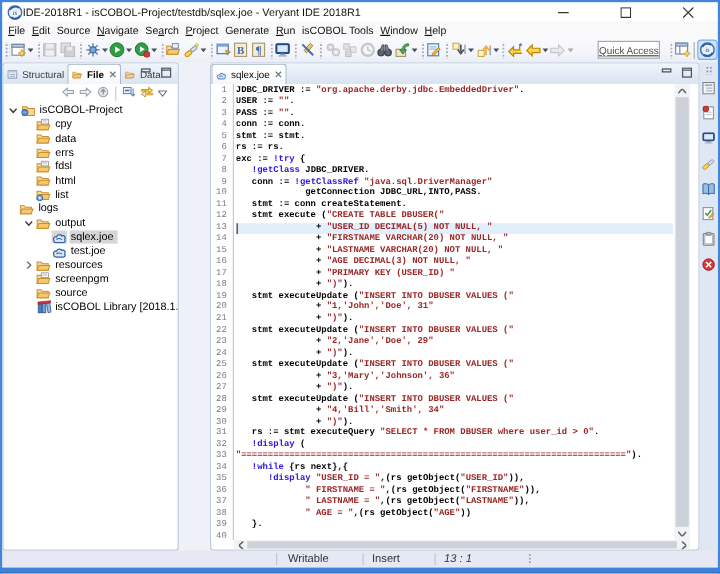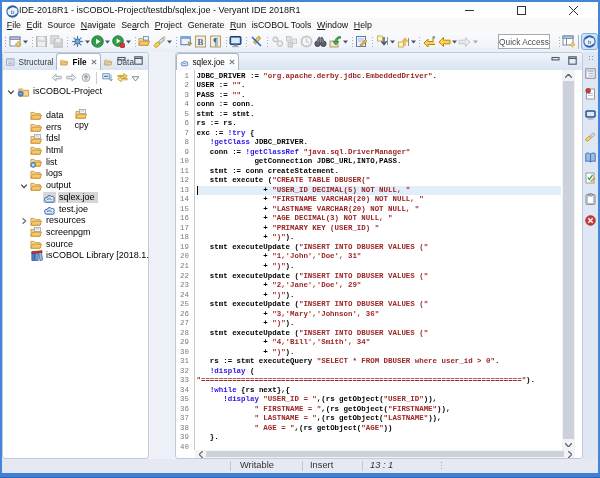--- a/index.html
+++ b/index.html
@@ -31,21 +31,21 @@
              background-size:3px 3px; background-position:0 1px; }
   .tb-sep { width:6px; height:14px;
             background-image:radial-gradient(circle, #a8aebc 32%, transparent 36%);
             background-size:3px 3px; background-position:2px 1px; background-repeat:repeat-y; }
   .tb-btn { height:18px; display:flex; align-items:center; padding:0; }
   .tb-btn .ic { width:13px; height:13px; margin:0 0.8px; }
   .tb-btn.disabled { opacity:0.45; filter:grayscale(1); }
   .dd { width:6px; height:13px; display:flex; align-items:center; justify-content:center; }
   #quick-access { position:absolute; left:496px; top:3px; width:52px; height:15px; border:1px solid #a3a9b3;
                   background:#fff; font-size:8.3px; color:#4c4c4c; display:flex; align-items:center; justify-content:center;
-                  white-space:nowrap; }
+                  white-space:nowrap;text-decoration:underline; }
   #qa-sep { position:absolute; left:554px; top:4px; }
   #persp-open { position:absolute; left:560px; top:3px; }
   #persp-div { position:absolute; left:576px; top:4px; width:1px; height:14px; background:#aab2c0; }
   #persp-active { position:absolute; left:579px; top:2px; width:17px; height:17px; border:1px solid #84aede;
                   border-radius:3px; background:#cfe3f8; display:flex; align-items:center; justify-content:center; }
 
   
   #workspace { position:absolute; left:0; top:50px; width:596px; height:407px; background:#eef1f8; }
 
   .panel { position:absolute; background:#fff; border:1px solid #bfcadb; border-radius:3px; overflow:hidden; }
@@ -556,21 +556,21 @@
             </span>
             <span class="nicon">
               <svg width="14" height="12" viewBox="0 0 14 12">
                 <path d="M2,2.8 L2,10.5 L12.5,10.5 L12.5,4.2 L7,4.2 L5.8,2.8 Z" fill="#f6d58d" stroke="#c98f2e" stroke-width="0.9"></path>
                 <circle cx="4" cy="7.8" r="2.8" fill="#7da3d4" stroke="#2b5ea8" stroke-width="0.8"></circle>
                 <path d="M2.4,6.6 a2.8,2.8 0 0,1 3.2,0 M2.4,9 a2.8,2.8 0 0,0 3.2,0" fill="none" stroke="#2b5ea8" stroke-width="0.6"></path>
               </svg>
             </span>
             <span class="tlabel">isCOBOL-Project</span>
           </div>
-          <div class="trow" style="padding-left: 14px; flex-direction: column;">
+          <div class="trow" style="padding-left: 14px;">
             <span class="chev"></span>
             <span class="nicon">
               <svg width="14" height="12" viewBox="0 0 14 12">
                 <path d="M1,3.2 L1,10.5 L11,10.5 L11,4.6 L5.6,4.6 L4.4,3.2 Z" fill="#f3d9a2" stroke="#c98f2e" stroke-width="0.9"></path>
                 <path d="M1,10.5 L2.6,6.2 L12.4,6.2 L10.8,10.5 Z" fill="#f6c869" stroke="#c98f2e" stroke-width="0.9"></path>
                 <rect x="4.8" y="1" width="6.4" height="4.2" fill="#fff" stroke="#8a919e" stroke-width="0.7"></rect>
                 <line x1="5.8" y1="2.2" x2="10.2" y2="2.2" stroke="#b3b9c4" stroke-width="0.6"></line>
                 <line x1="5.8" y1="3.4" x2="10.2" y2="3.4" stroke="#b3b9c4" stroke-width="0.6"></line>
               </svg>
             </span>
@@ -624,21 +624,21 @@
             <span class="nicon">
               <svg width="14" height="12" viewBox="0 0 14 12">
                 <path d="M1,3.2 L1,10.5 L11,10.5 L11,4.6 L5.6,4.6 L4.4,3.2 Z" fill="#f3d9a2" stroke="#c98f2e" stroke-width="0.9"></path>
                 <path d="M1,10.5 L2.6,6.2 L12.4,6.2 L10.8,10.5 Z" fill="#f6c869" stroke="#c98f2e" stroke-width="0.9"></path>
                 <circle cx="3.4" cy="9.2" r="2.6" fill="#6fb3e8" stroke="#2b5ea8" stroke-width="0.8"></circle>
                 <path d="M2.2,9.2 L4.6,9.2 M3.4,8 L3.4,10.4" stroke="#fff" stroke-width="0.7"></path>
               </svg>
             </span>
             <span class="tlabel">list</span>
           </div>
-          <div class="trow" style="padding-left: 14px;">
+          <div class="trow" style="">
             <span class="chev"></span>
             <span class="nicon">
               <svg width="14" height="12" viewBox="0 0 14 12">
                 <path d="M1,3.2 L1,10.5 L11,10.5 L11,4.6 L5.6,4.6 L4.4,3.2 Z" fill="#f3d9a2" stroke="#c98f2e" stroke-width="0.9"></path>
                 <path d="M1,10.5 L2.6,6.2 L12.4,6.2 L10.8,10.5 Z" fill="#f6c869" stroke="#c98f2e" stroke-width="0.9"></path>
               </svg>
             </span>
             <span class="tlabel">logs</span>
           </div>
           <div class="trow" style="padding-left: 14px;">

